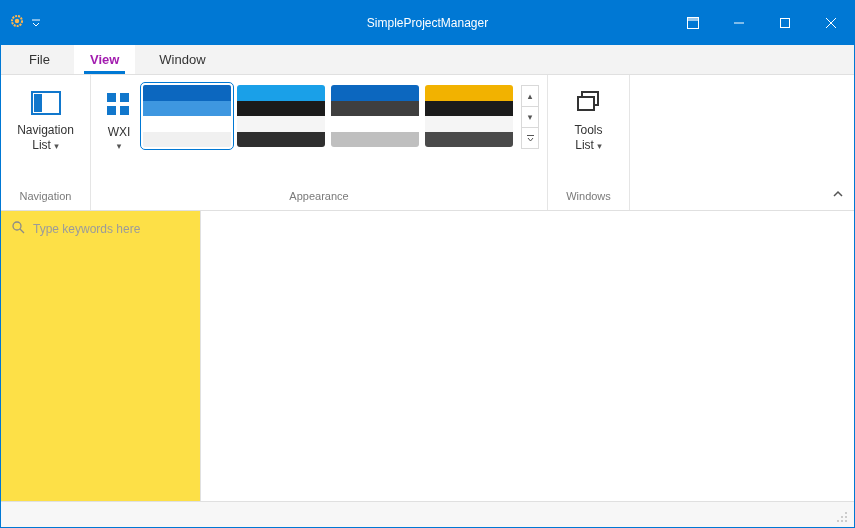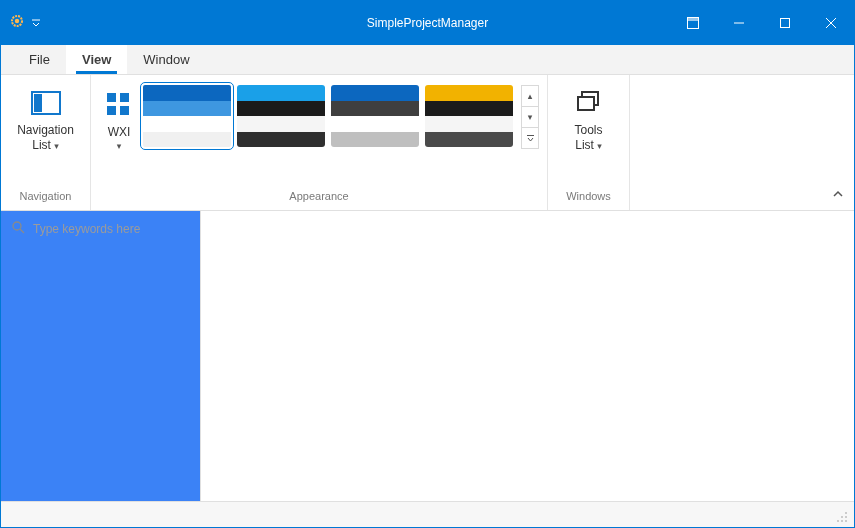--- a/index.html
+++ b/index.html
@@ -9,23 +9,23 @@
 
   
   .titlebar { height: 44px; background: #0078d4; display: flex; align-items: center; color: #fff; position: relative; }
   .titlebar .left { display: flex; align-items: center; gap: 6px; padding-left: 8px; }
   .titlebar .title { position: absolute; left: 0; right: 0; text-align: center; font-size: 12px; pointer-events: none; }
   .titlebar .controls { margin-left: auto; display: flex; height: 100%; }
   .titlebar .winbtn { width: 46px; height: 100%; display: flex; align-items: center; justify-content: center; }
   .titlebar .winbtn svg { stroke: #fff; }
 
   
-  .menutabs { height: 30px; background: #f3f3f3; border-bottom: 1px solid #e0e0e0; display: flex; align-items: stretch; padding-left: 12px; gap: 0; }
+  .menutabs { height: 30px; background: #f3f3f3; border-bottom: 1px solid #e0e0e0; display: flex; align-items: stretch; padding-left: 12px; gap: 8px; }
   .menutab { padding: 0 16px; font-size: 13px; color: #333; display: flex; align-items: center; cursor: default; position: relative; }
-  .menutab.active { background: #fff; font-weight: 600; color: #404040; }
+  .menutab.active { background: #fff; font-weight: 600; color: #a21caf; }
   .menutab.active::after { content: ""; position: absolute; left: 10px; right: 10px; bottom: 0; height: 3px; background: #0078d4; }
 
   
   .ribbon { height: 136px; background: #fff; border-bottom: 1px solid #e0e0e0; display: flex; align-items: stretch; position: relative; }
   .ribgroup { display: flex; flex-direction: column; border-right: 1px solid #e5e5e5; padding: 6px 8px 4px 8px; }
   .ribgroup .body { flex: 1; display: flex; align-items: flex-start; justify-content: center; }
   .ribgroup .label { text-align: center; font-size: 11px; color: #7a7a7a; padding-bottom: 4px; }
   .bigbtn { display: flex; flex-direction: column; align-items: center; justify-content: flex-start; width: 60px; padding-top: 6px; font-size: 12px; color: #333; text-align: center; line-height: 1.25; }
   .bigbtn .icon { width: 32px; height: 32px; margin-bottom: 4px; display: flex; align-items: center; justify-content: center; }
   .chev-down { font-size: 9px; color: #555; margin-top: 2px; }
@@ -39,21 +39,21 @@
   .theme.selected { outline: 1px solid #0078d4; outline-offset: 2px; border-radius: 2px; }
   .theme .row { flex: 1; }
   .gallery-nav { width: 18px; display: flex; flex-direction: column; margin-left: 4px; }
   .gallery-nav .navbtn { flex: 1; border: 1px solid #d9d9d9; display: flex; align-items: center; justify-content: center; font-size: 9px; color: #555; background: #fff; }
   .gallery-nav .navbtn + .navbtn { border-top: none; }
 
   .ribbon .collapse { position: absolute; right: 10px; bottom: 8px; font-size: 11px; color: #555; }
 
   
   .bodyarea { flex: 1; display: flex; background: #fff; }
-  .sidepanel { width: 200px; background: #3b82f6; border-right: 1px solid #e0e0e0; }
+  .sidepanel { width: 200px; background: #fde047; border-right: 1px solid #e0e0e0; }
   .searchrow { display: flex; align-items: center; height: 36px; padding: 0 10px; gap: 8px; }
   .searchrow input { flex: 1; border: none; background: transparent; font-size: 12px; color: #333; outline: none; }
   .searchrow input::placeholder { color: #9b9b9b; }
   .content { flex: 1; background: #fff; }
 
   
   .statusbar { height: 26px; background: #f7f7f7; border-top: 1px solid #e0e0e0; display: flex; align-items: center; justify-content: flex-end; padding-right: 6px; }
   .grip { width: 12px; height: 12px; opacity: .6; }
 </style>
 </head>

